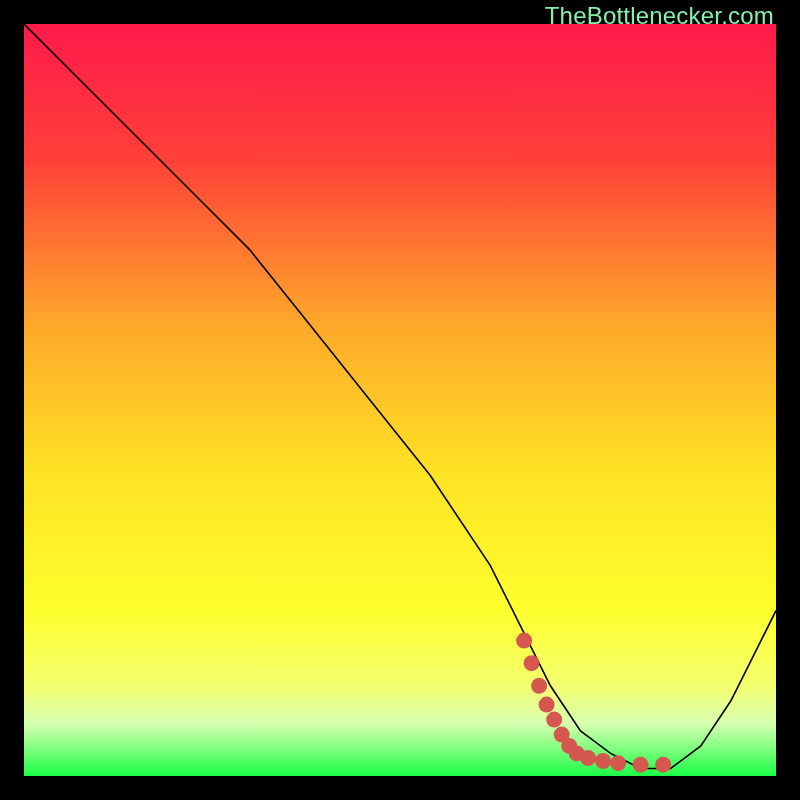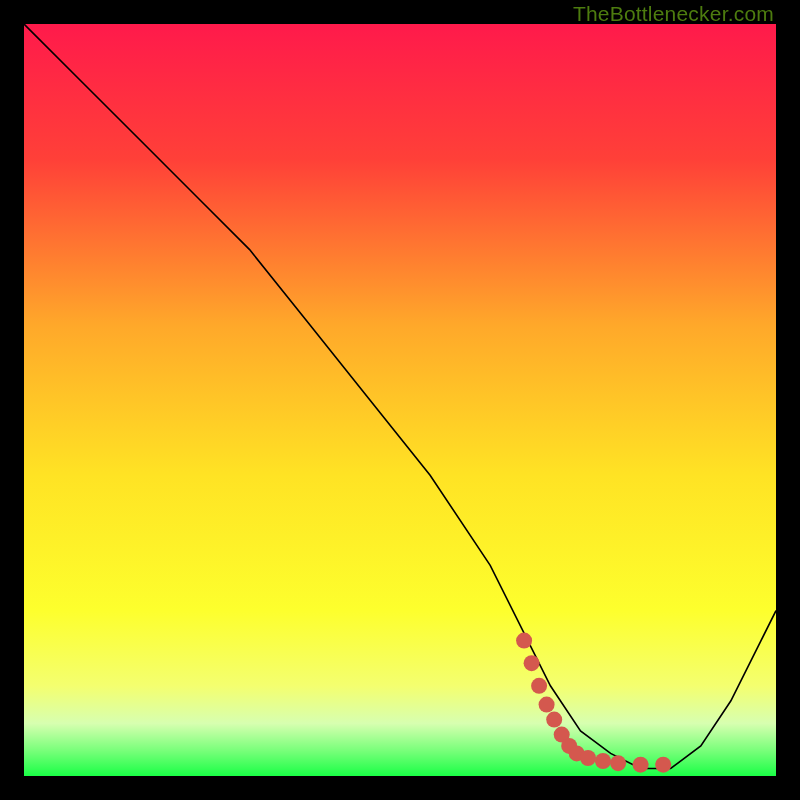--- a/index.html
+++ b/index.html
@@ -23,22 +23,22 @@
     position: absolute;
     left: 0;
     top: 0;
     width: 752px;
     height: 752px;
   }
   .watermark {
     position: absolute;
     top: 2px;
     right: 26px;
-    color: #4d7c0f;
-    font-size: 21px;
+    color: #86efac;
+    font-size: 24px;
     font-weight: 500;
     letter-spacing: 0.2px;
   }
   svg { display: block; }
 </style>
 </head>
 <body>
 
 <div class="watermark">TheBottlenecker.com</div>
 

